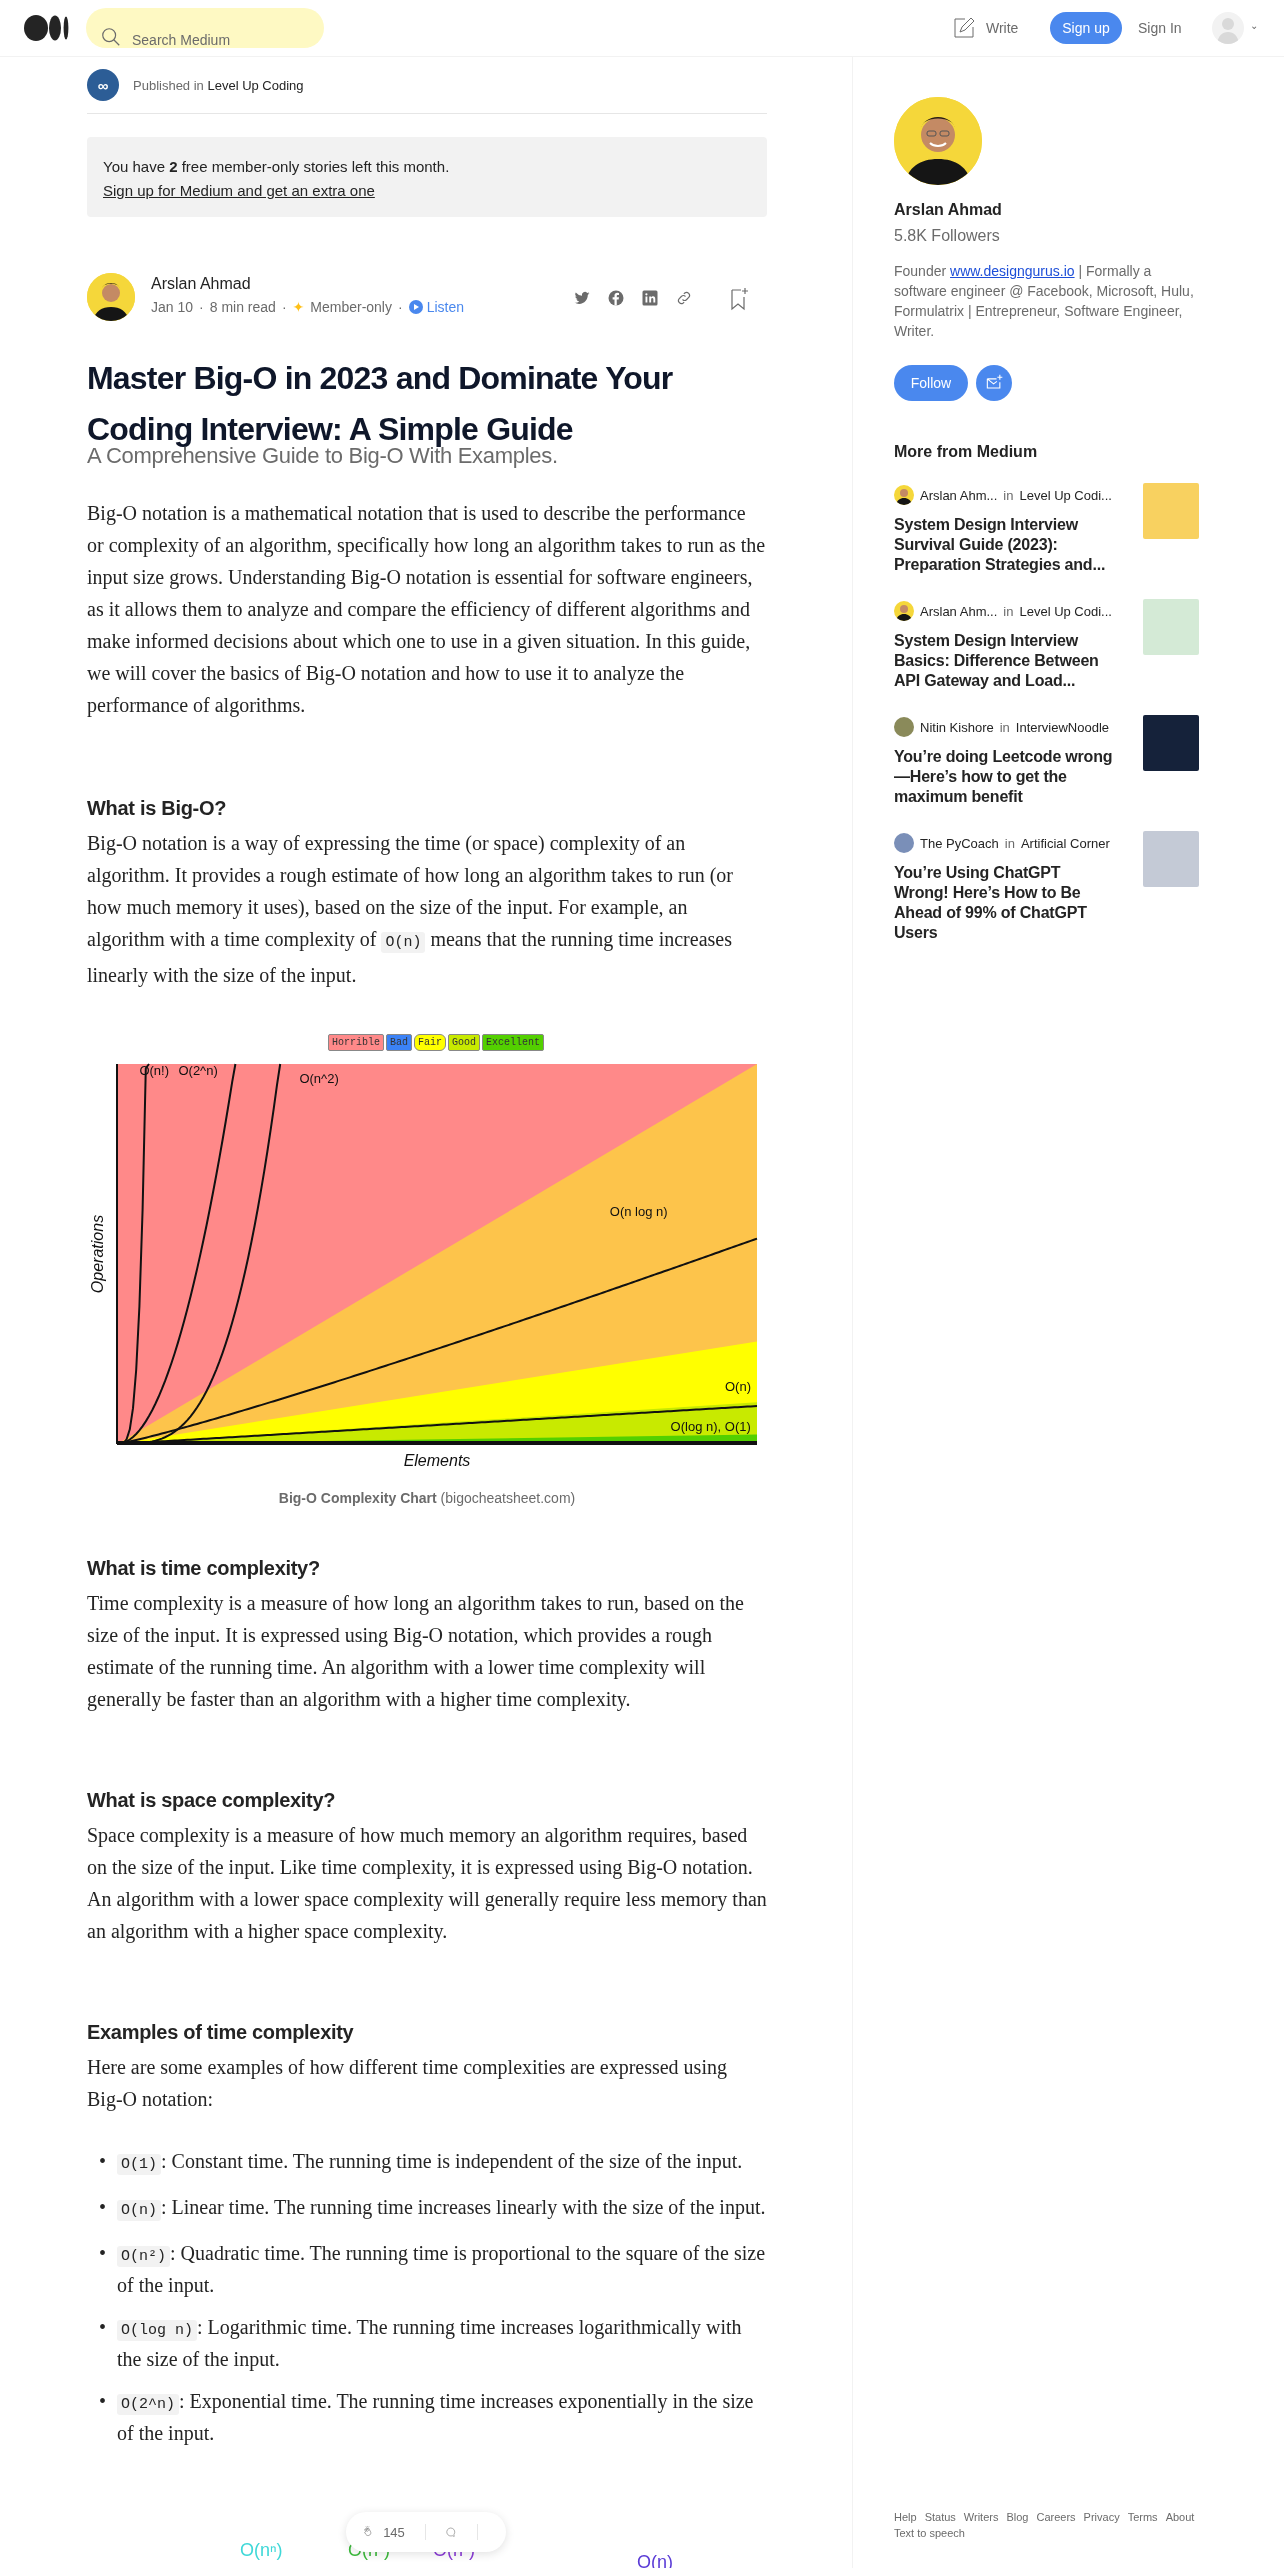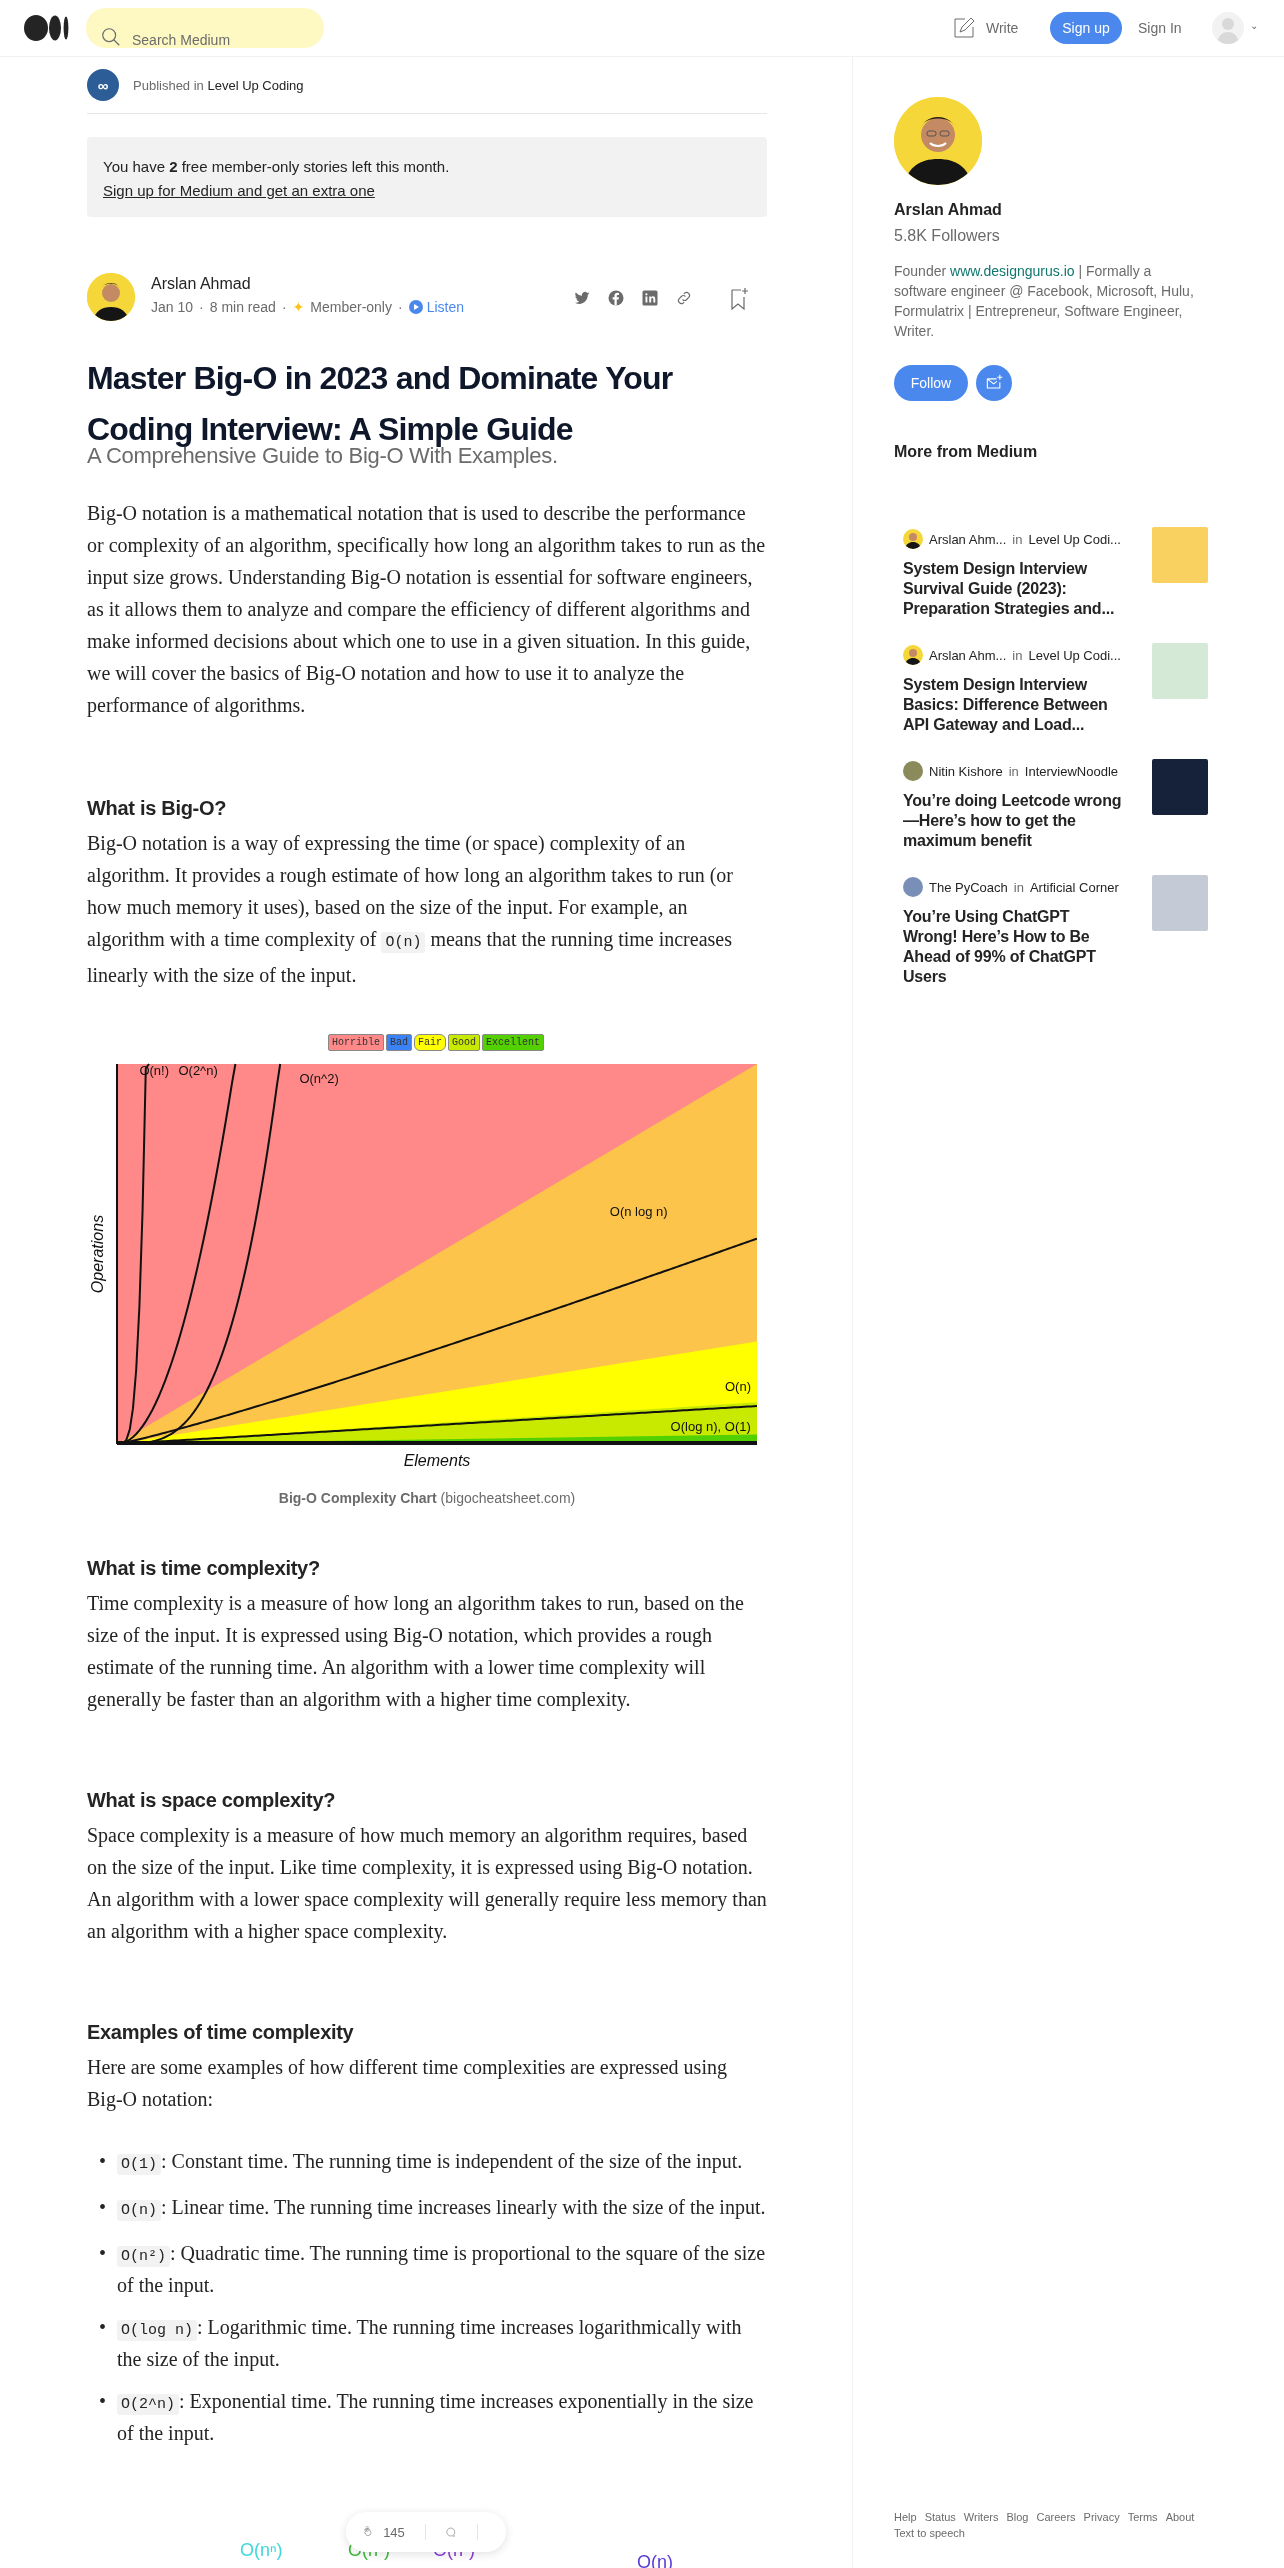--- a/index.html
+++ b/index.html
@@ -67,25 +67,25 @@
   .clapbar .sep { width: 1px; height: 16px; background: #e6e6e6; margin: 0 12px; }
 
   .bottom-img { position: absolute; left: 200px; top: 2540px; width: 500px; height: 28px; font-size: 18px; }
 
   
   .side { position: absolute; left: 894px; top: 57px; width: 320px; }
   .side .big-av { position: absolute; left: 0; top: 40px; width: 88px; height: 88px; border-radius: 50%; background: #f5d73a; overflow: hidden; }
   .side .sname { position: absolute; left: 0; top: 144px; font-size: 16px; font-weight: bold; color: #242424; }
   .side .followers { position: absolute; left: 0; top: 170px; font-size: 16px; color: #6b6b6b; }
   .side .bio { position: absolute; left: 0; top: 204px; width: 300px; font-size: 14px; line-height: 20px; color: #6b6b6b; }
-  .side .bio a { color: #0f766e; }
+  .side .bio a { color: #1d4ed8; text-decoration: underline; }
   .follow-btn { position: absolute; left: 0; top: 308px; width: 74px; height: 36px; border-radius: 18px; background: #4a88ee; color: #fff; font-size: 14px; border: none; font-family: "Liberation Sans", sans-serif; }
   .sub-btn { position: absolute; left: 82px; top: 308px; width: 36px; height: 36px; border-radius: 50%; background: #4a88ee; border: none; display: flex; align-items: center; justify-content: center; }
   .more-title { position: absolute; left: 0; top: 386px; font-size: 16px; font-weight: bold; color: #242424; text-align: right; }
-  .rec { position: absolute; left: 9px; width: 305px; margin-top: 44px; }
+  .rec { position: absolute; left: 0; width: 305px; }
   .rec .meta { display: flex; align-items: center; gap: 6px; font-size: 13px; color: #242424; height: 20px; }
   .rec .meta .in { color: #6b6b6b; }
   .rec .mini-av { width: 20px; height: 20px; border-radius: 50%; overflow: hidden; }
   .rec .rtitle { margin-top: 10px; width: 220px; font-size: 16px; line-height: 20px; font-weight: bold; color: #242424; letter-spacing: -0.2px; }
   .rec .thumb { position: absolute; right: 0; top: -2px; width: 56px; height: 56px; border-radius: 2px; }
   .footer { position: absolute; left: 0; top: 2452px; width: 320px; font-size: 11px; line-height: 16px; color: #6b6b6b; display: flex; flex-wrap: wrap; column-gap: 8px; }
 </style>
 </head>
 <body>
 

